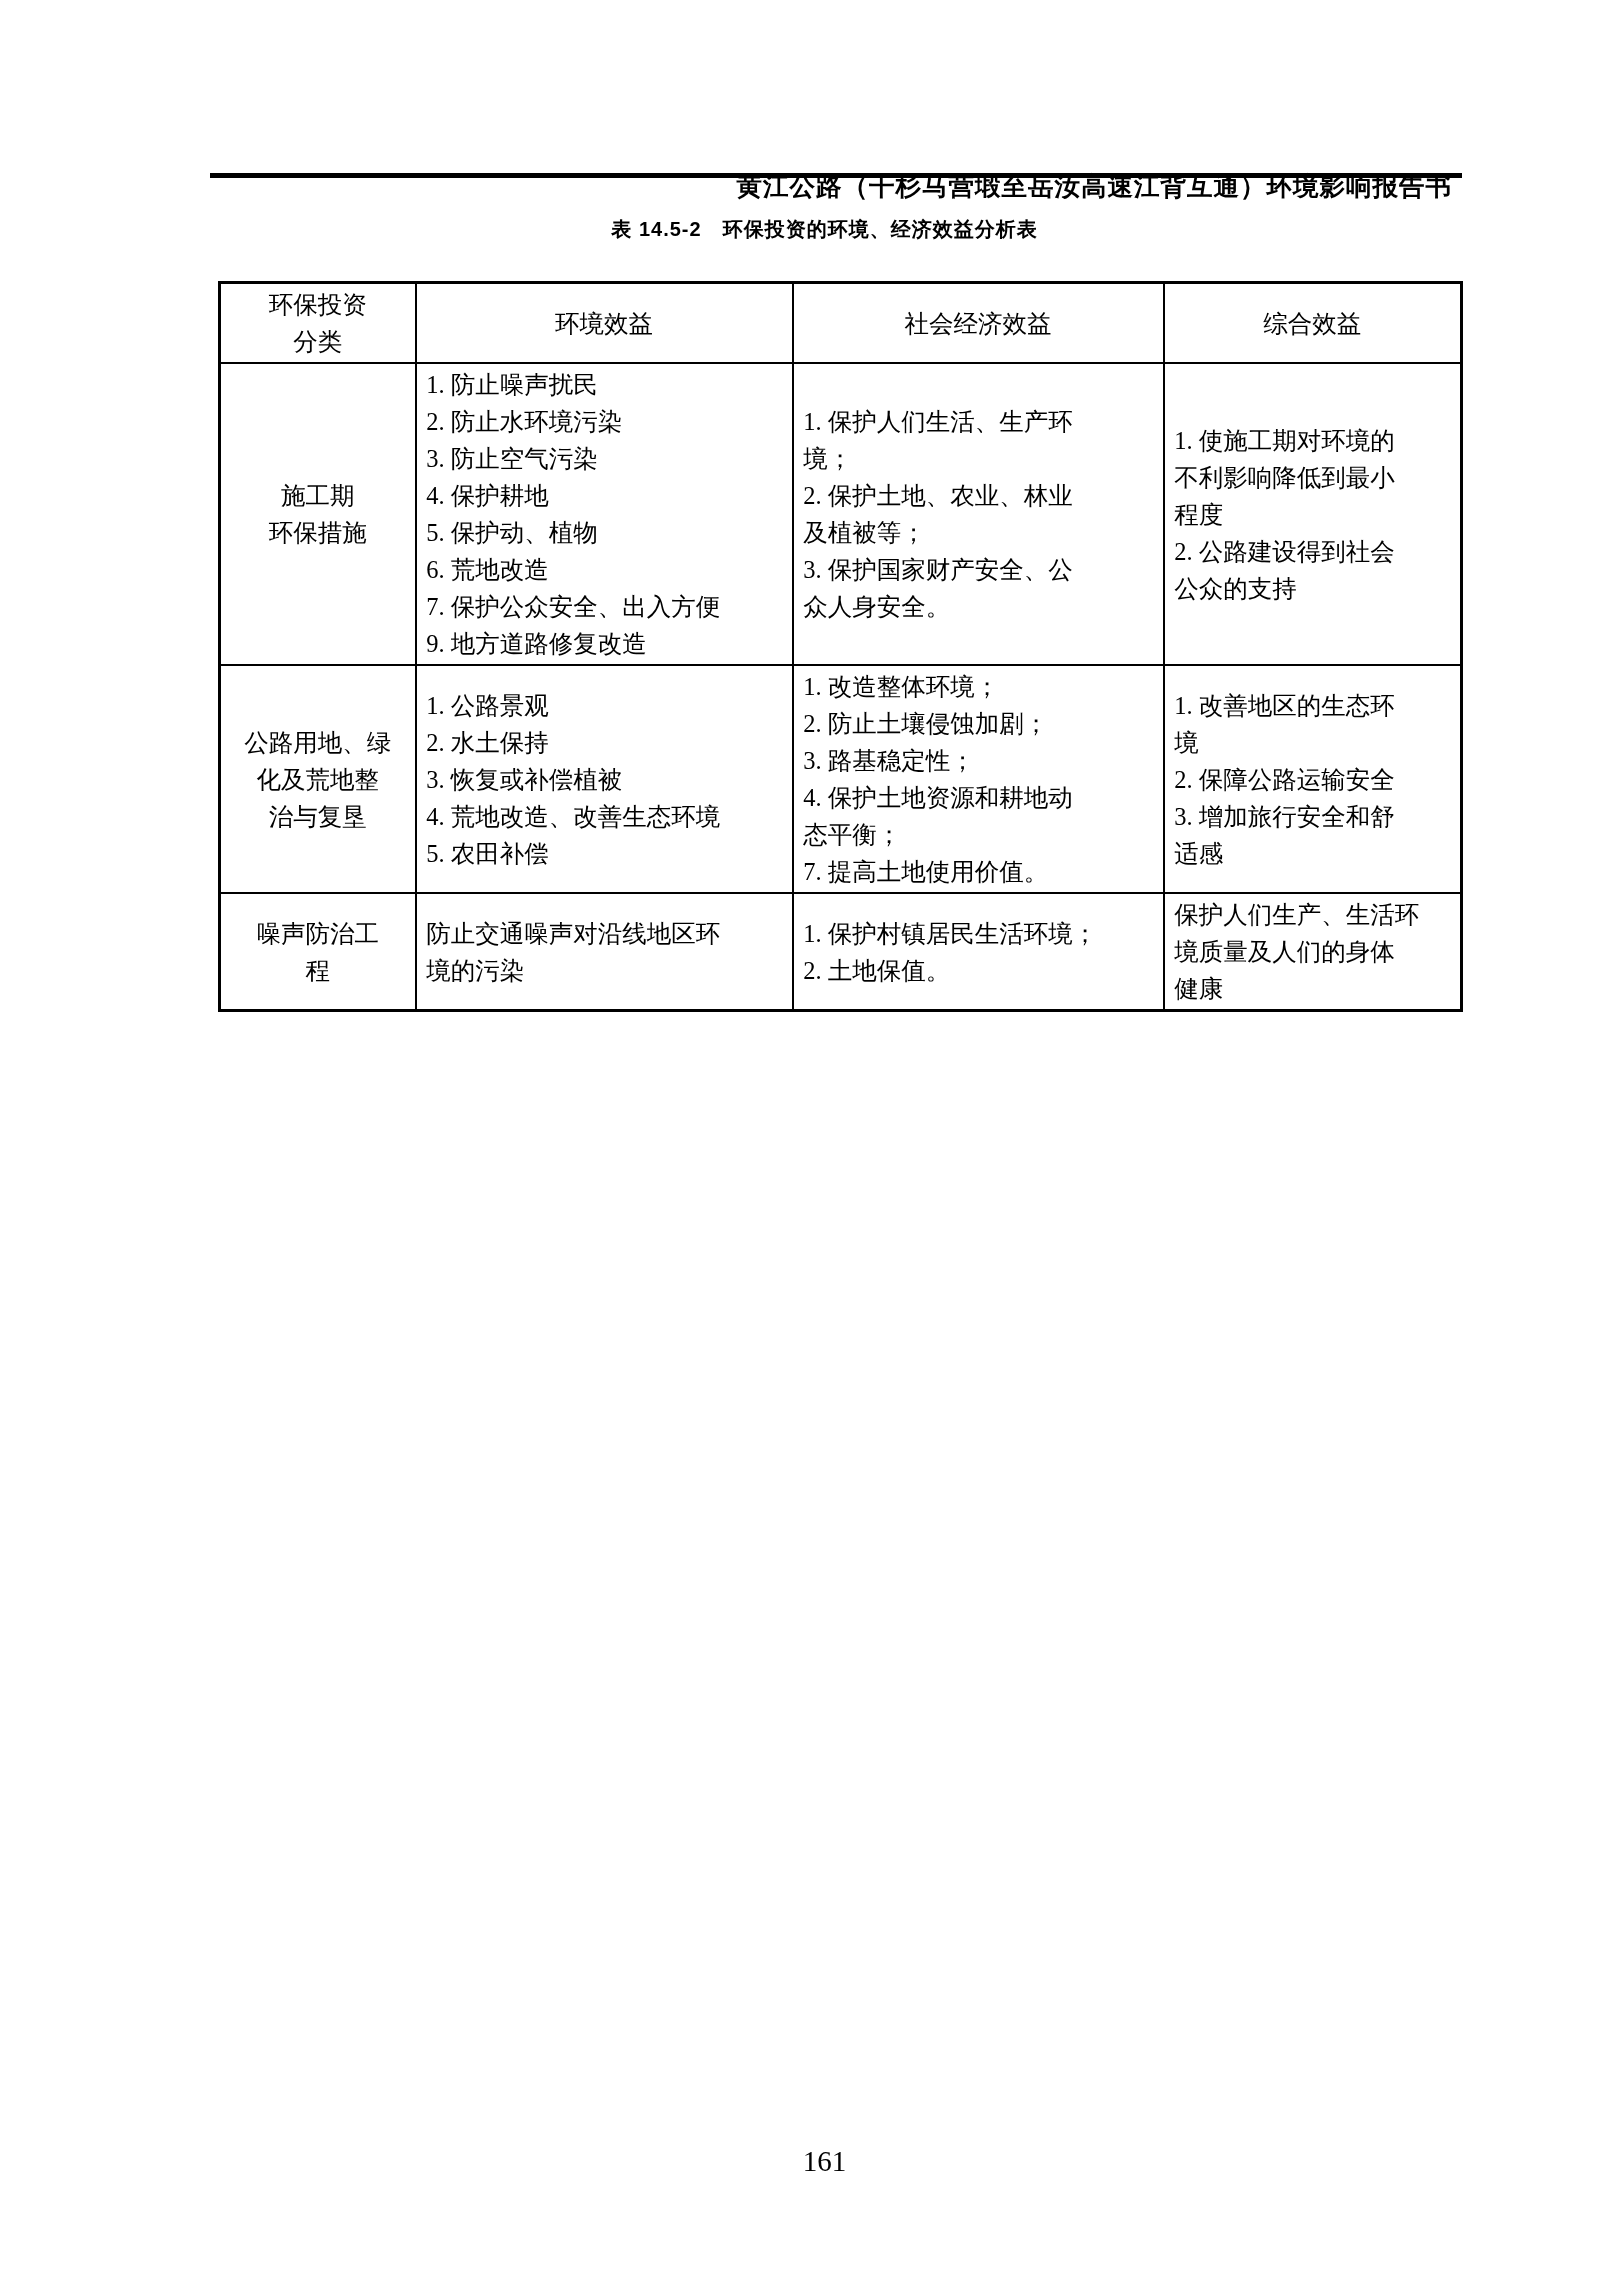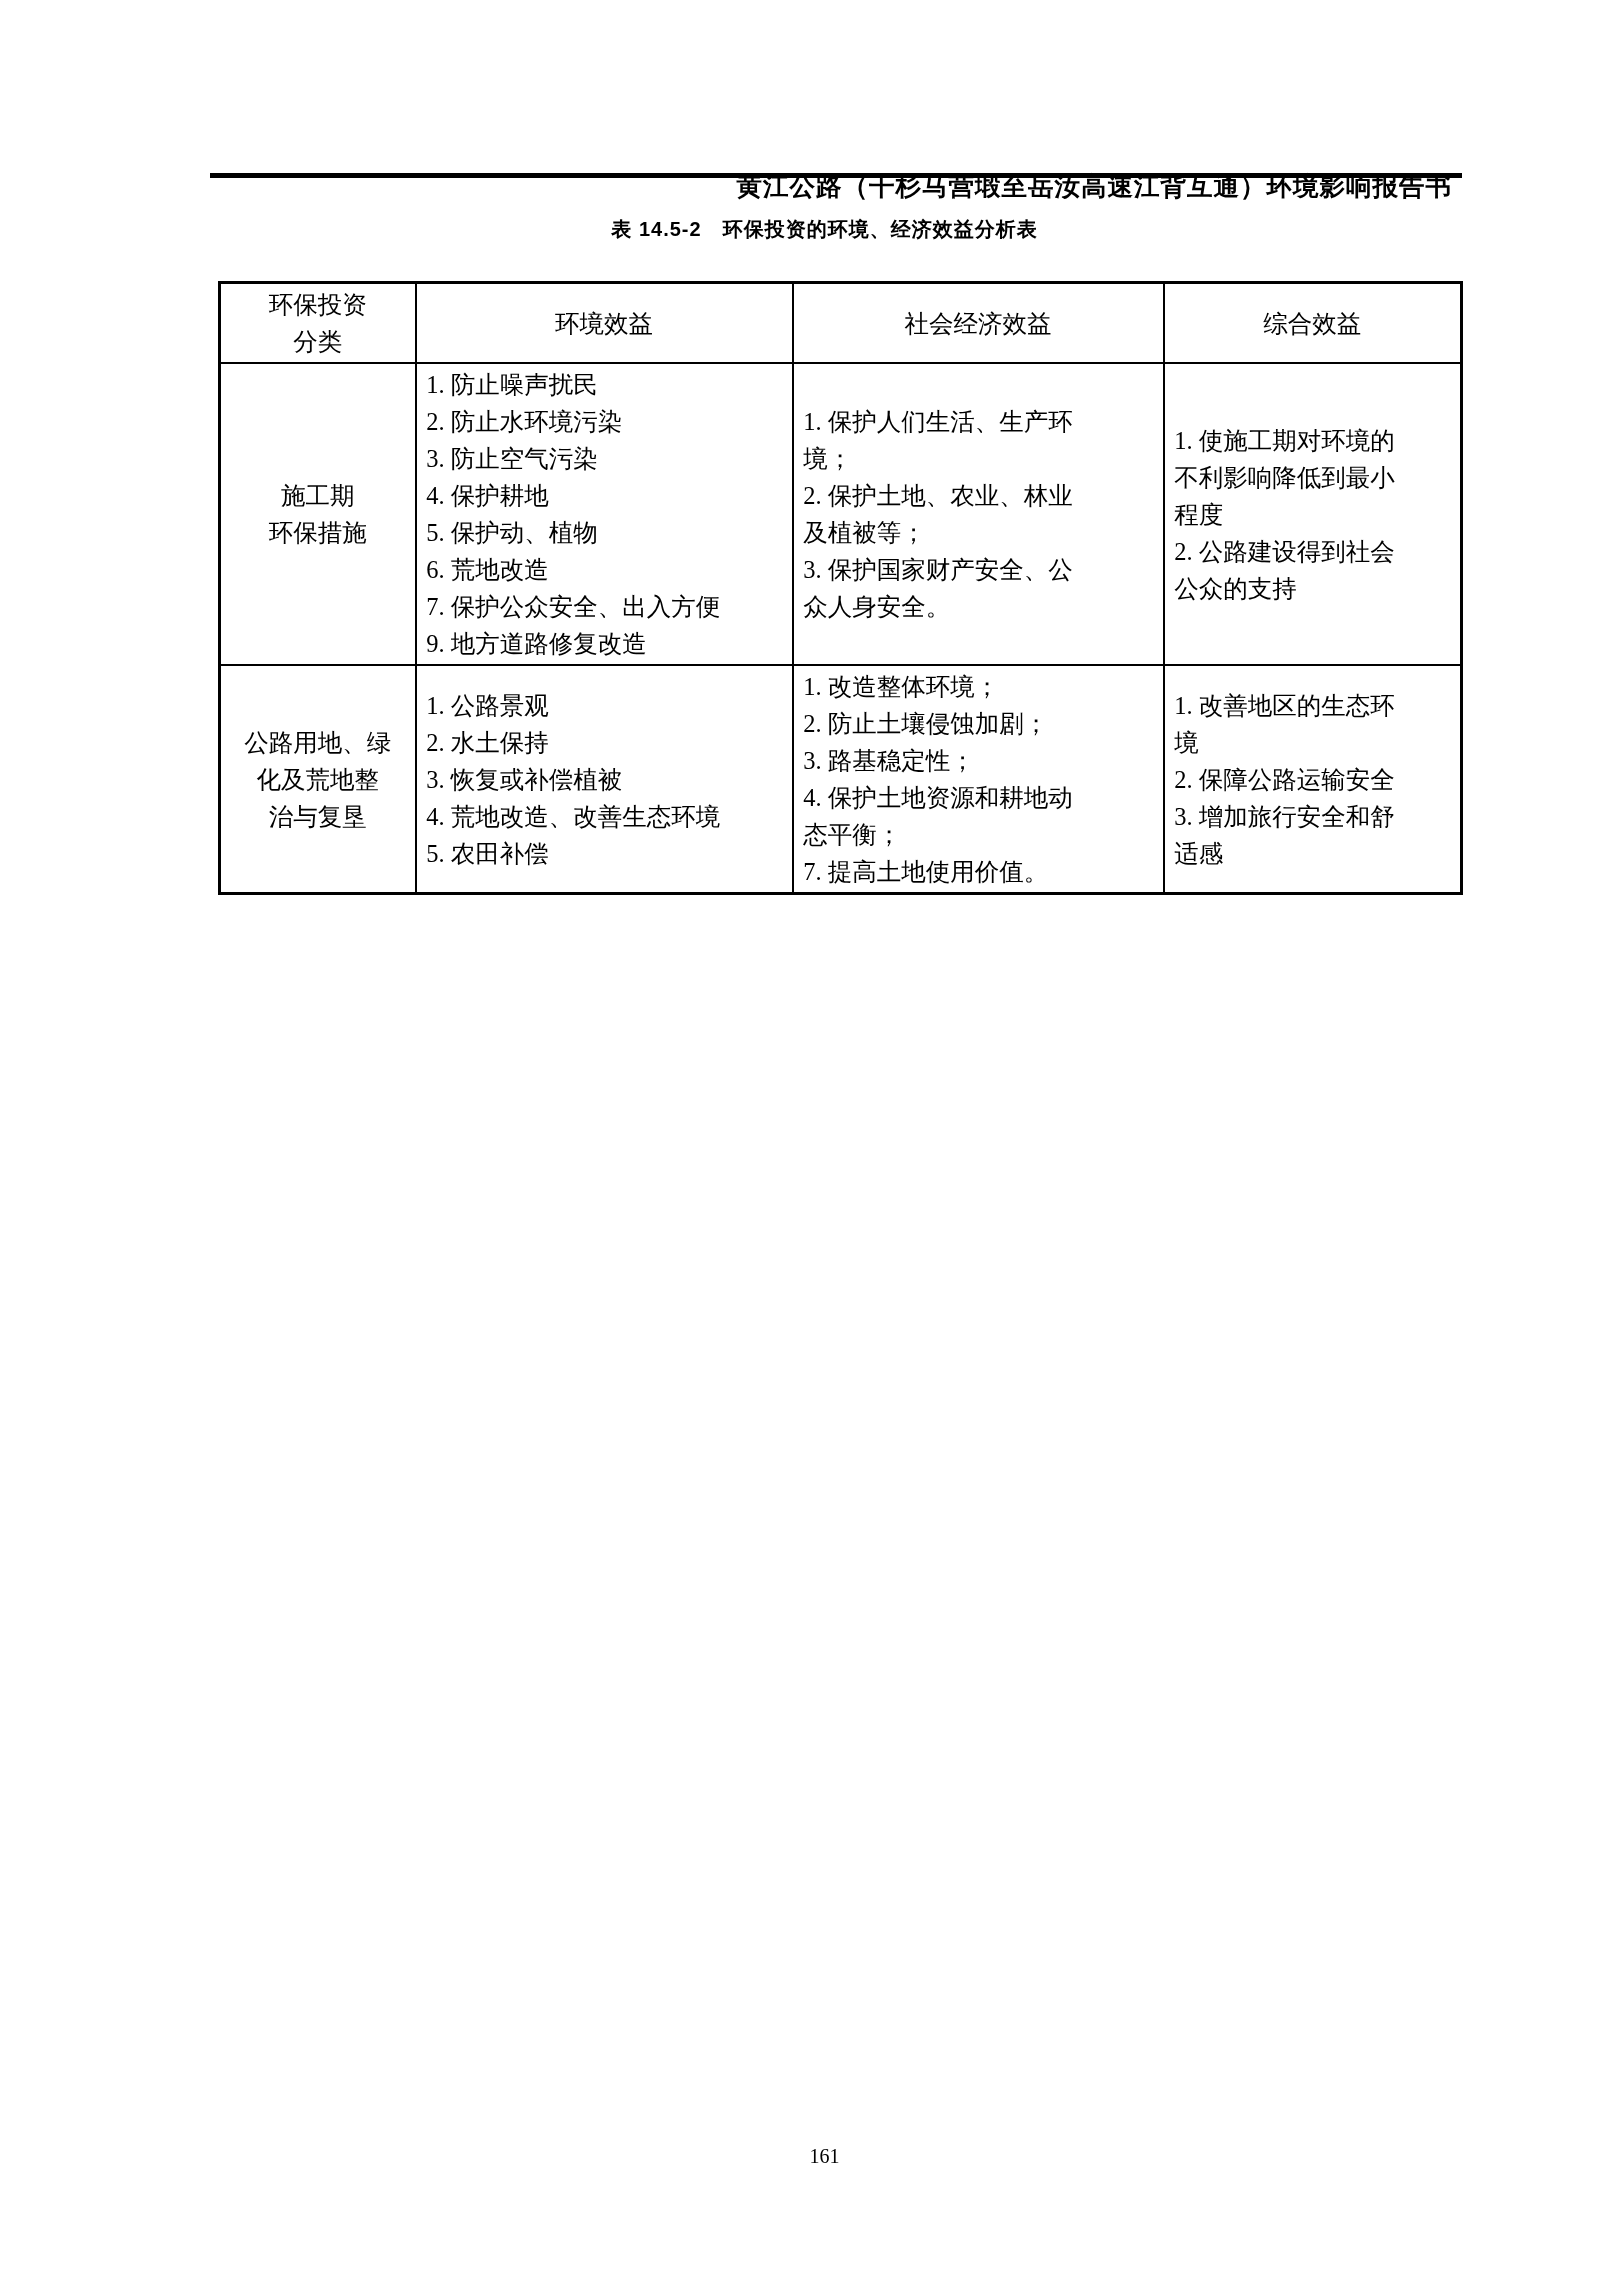--- a/index.html
+++ b/index.html
@@ -37,21 +37,21 @@
   table.benefit th{ text-align:center; }
   td.cat{ text-align:center; }
   tr.r-head{height:75px;}
   tr.r1{height:297px;}
   tr.r2{height:225px;}
   tr.r3{height:113px;}
   tr.r4{height:110px;}
   .line{white-space:pre-line;}
   .page-number{
     position:absolute;top:2145px;left:202px;width:1245px;
-    text-align:center;font-size:20px;
+    text-align:center;font-size:29px;
   }
 </style>
 </head>
 <body>
 
 <div class="page-header">黄江公路（干杉马营塅至岳汝高速江背互通）环境影响报告书</div>
 <div class="header-rule"></div>
 <div class="table-title">表 14.5-2　环保投资的环境、经济效益分析表</div>
 
 <table class="benefit">
@@ -132,17 +132,36 @@
           <div class="line">7. 提高土地使用价值。</div>
         </td>
       <td>
           <div class="line">1. 改善地区的生态环</div>
           <div class="line">境</div>
           <div class="line">2. 保障公路运输安全</div>
           <div class="line">3. 增加旅行安全和舒</div>
           <div class="line">适感</div>
         </td>
     </tr>
+    <tr class="r3">
+      <td class="cat">
+          <div class="line">噪声防治工</div>
+          <div class="line">程</div>
+        </td>
+      <td>
+          <div class="line">防止交通噪声对沿线地区环</div>
+          <div class="line">境的污染</div>
+        </td>
+      <td>
+          <div class="line">1. 保护村镇居民生活环境；</div>
+          <div class="line">2. 土地保值。</div>
+        </td>
+      <td>
+          <div class="line">保护人们生产、生活环</div>
+          <div class="line">境质量及人们的身体</div>
+          <div class="line">健康</div>
+        </td>
+    </tr>
   </tbody>
 </table>
 
 <div class="page-number">161</div>
 
 
 </body></html>

